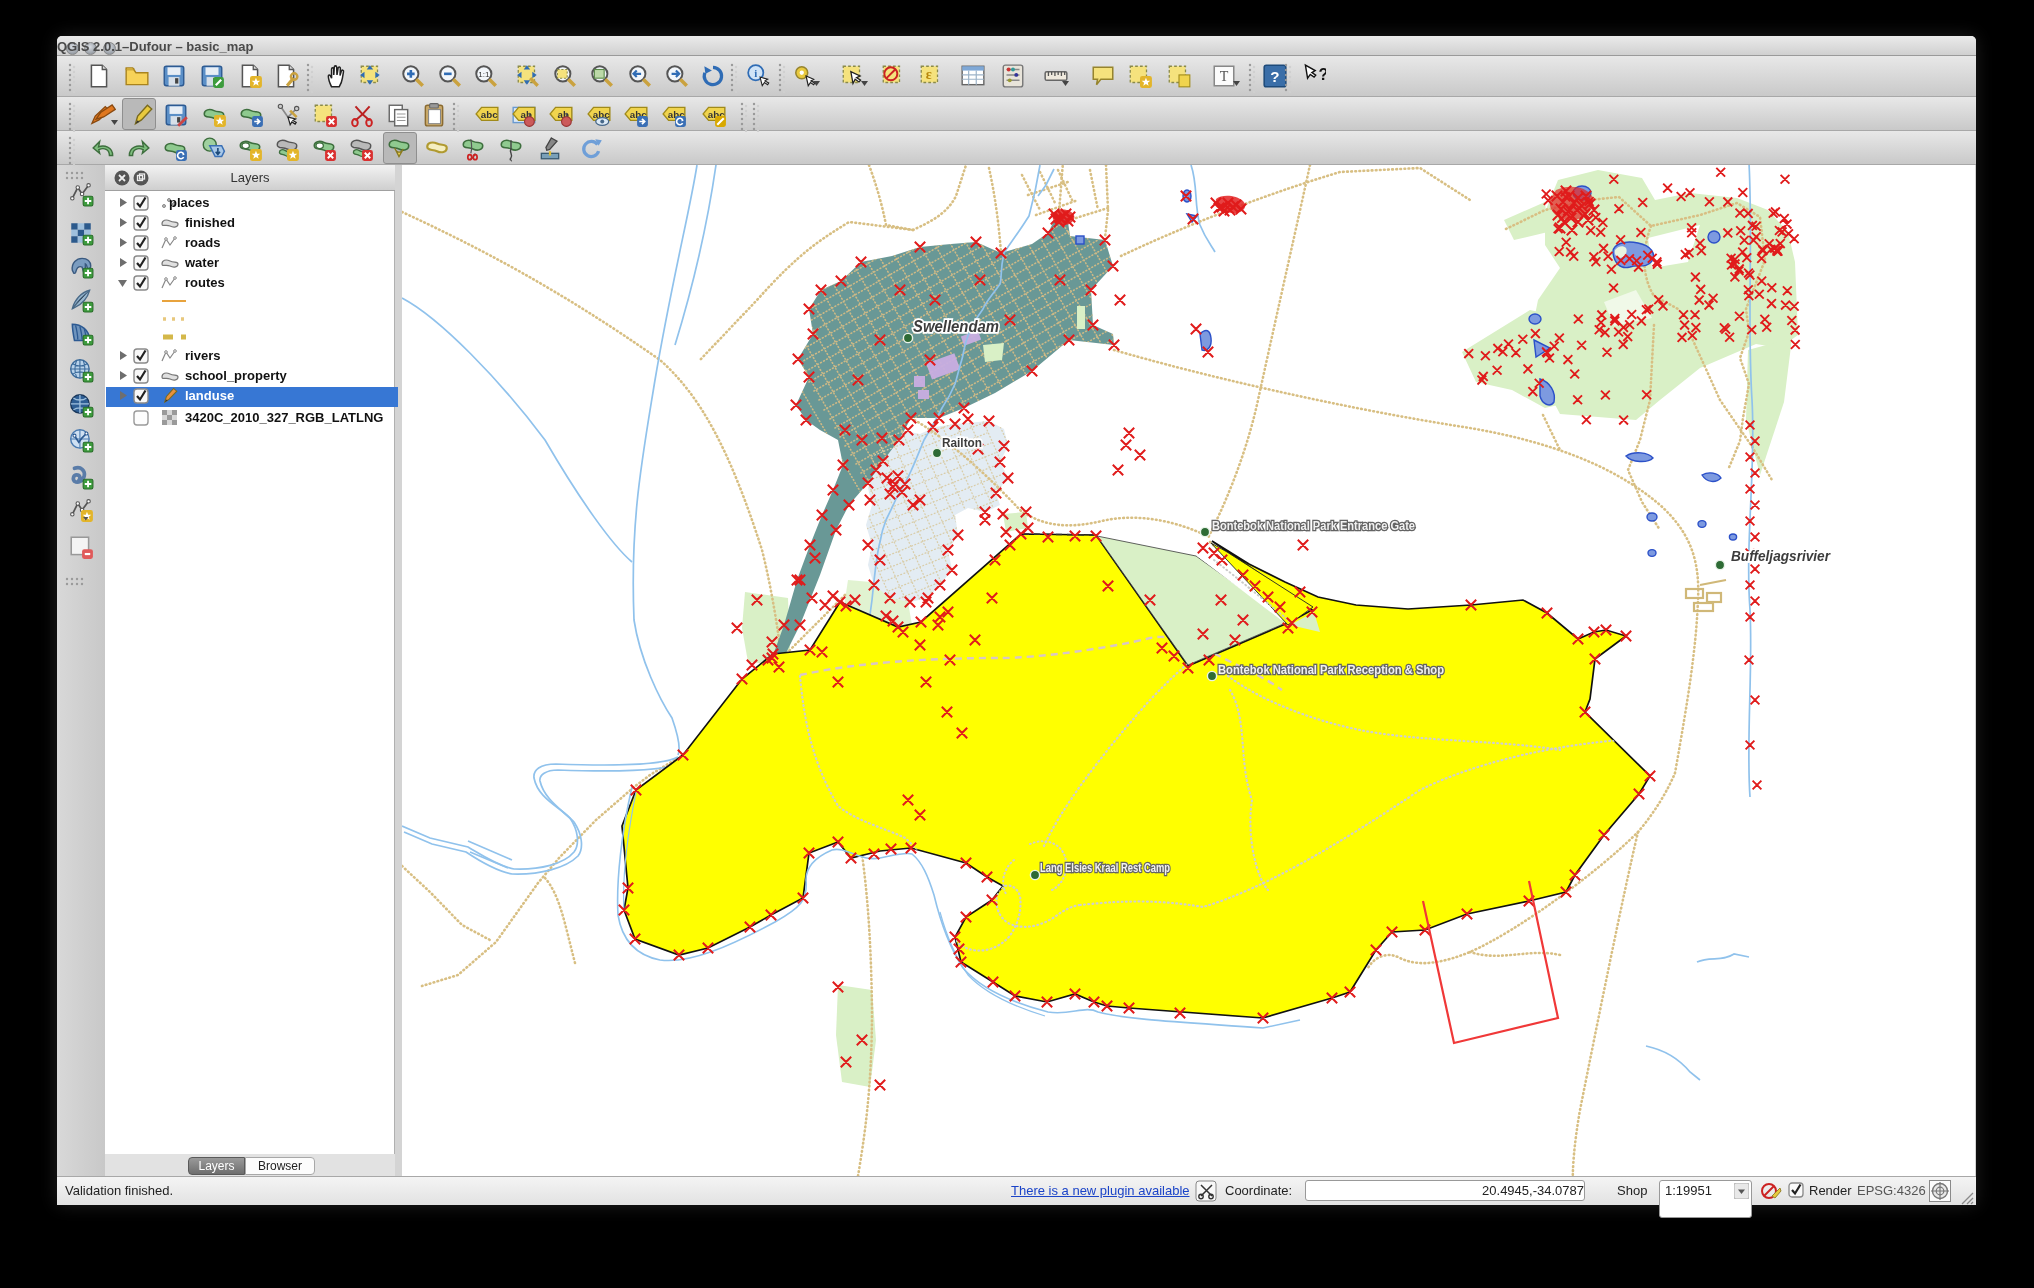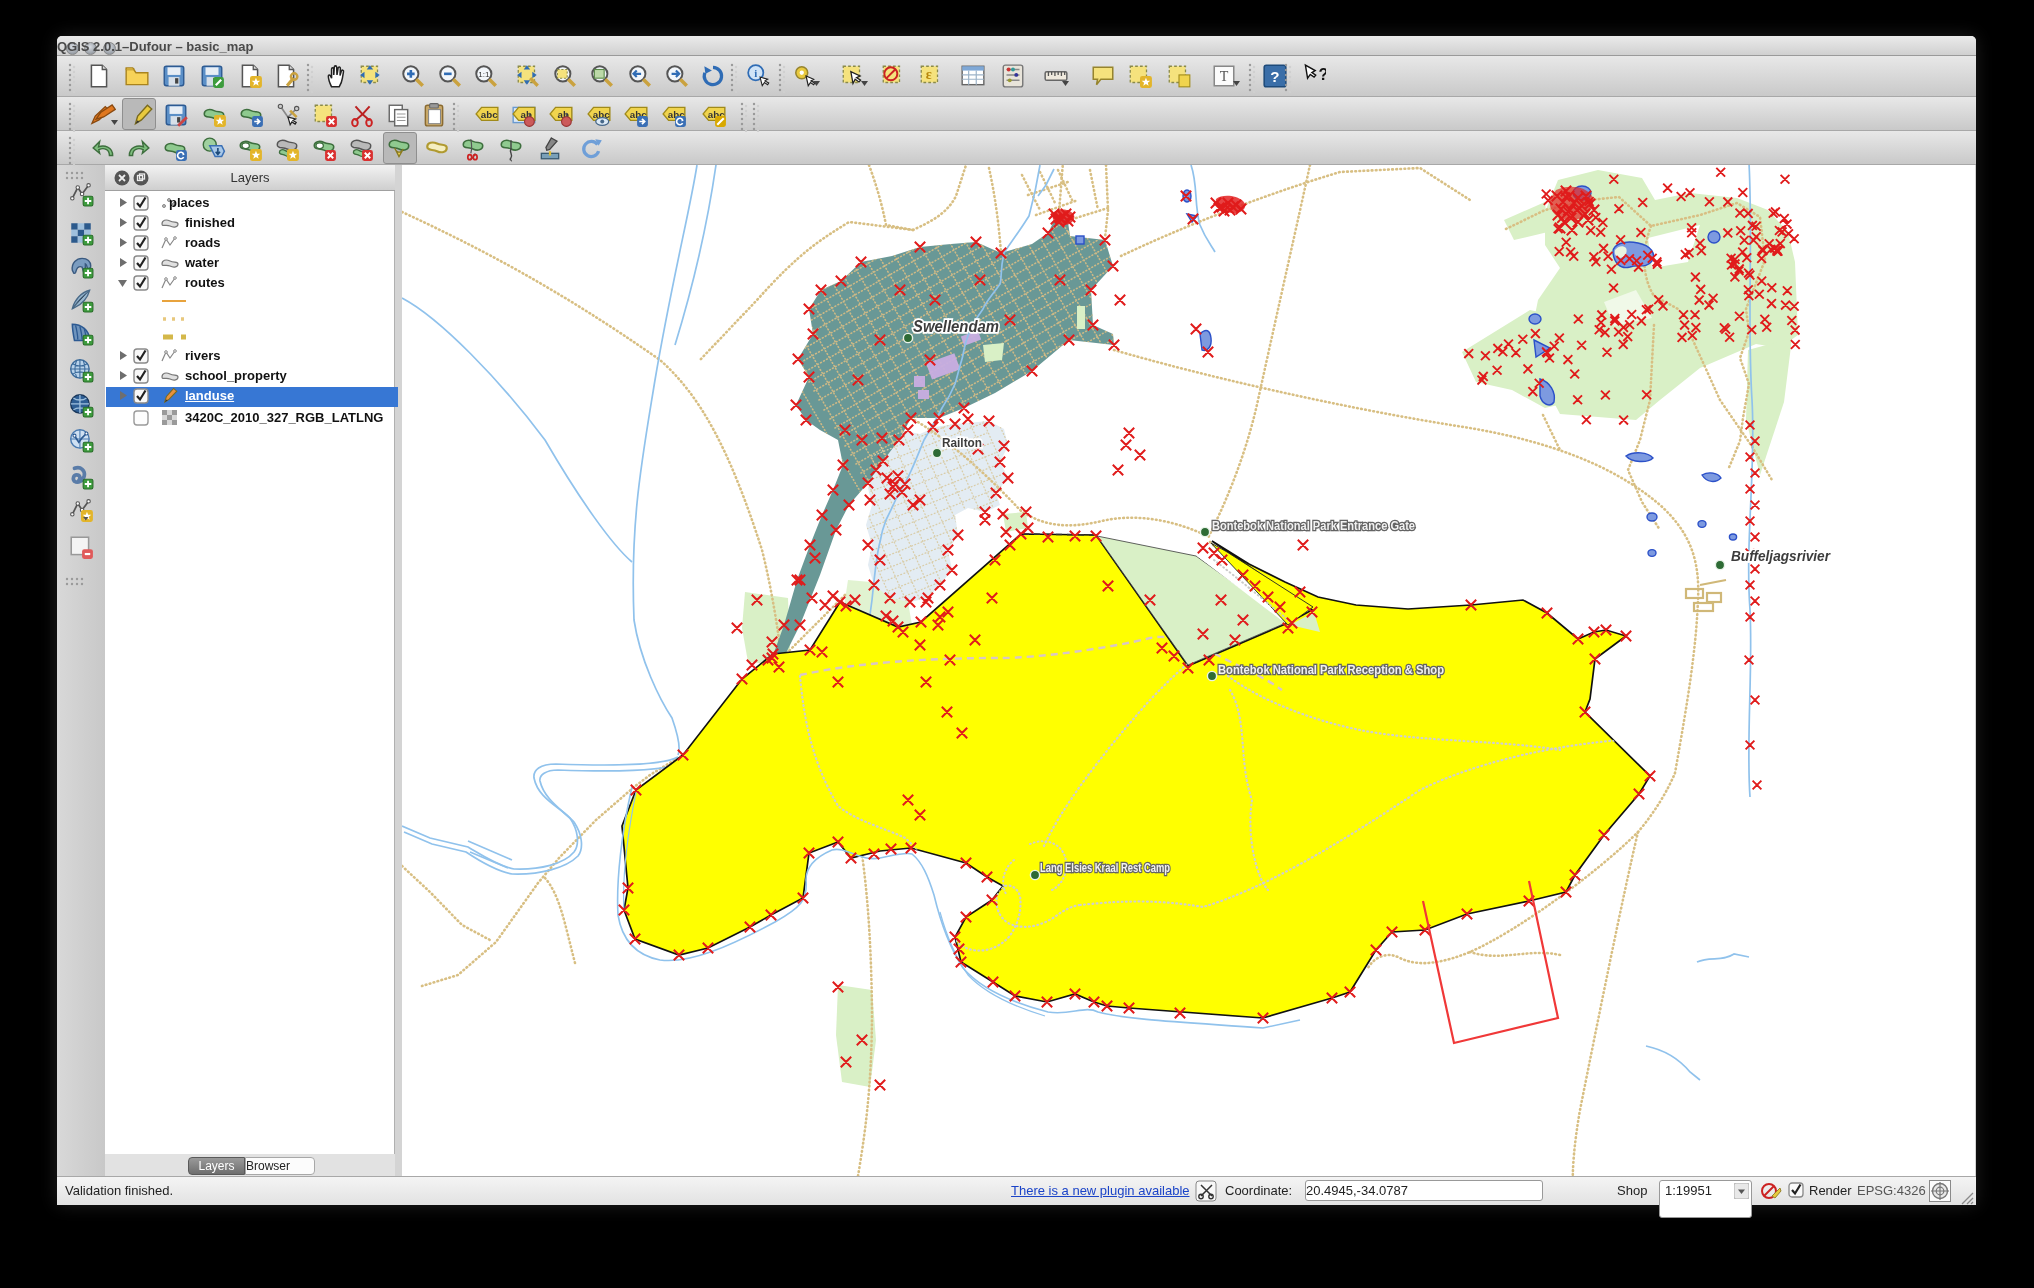--- a/index.html
+++ b/index.html
@@ -740,39 +740,39 @@
         <path d="M4,8 L7,11.5 L12.5,2.5" stroke="#222" stroke-width="2.2" fill="none"></path>
       </svg>
       <svg style="position:absolute;left:55px;top:221px" width="20" height="20">
         <g transform="scale(0.8)">
           <g transform="rotate(0 12 12)">
             <path d="M6,20 L8,13 L17,3 L21,6.5 L11.5,16.5 L6,20 Z" fill="#e8913e" stroke="#7a6a1e" stroke-width="1.3"></path>
             <path d="M6,20 L8,16.8 L9.6,18.2 Z" fill="#333"></path>
           </g>
         </g>
       </svg>
-      <div style="position:absolute;left:80px;top:223px;font:700 13px 'Liberation Sans',sans-serif;color:#fff;text-decoration:underline">landuse</div>
+      <div style="position:absolute;left:80px;top:223px;font:700 13px 'Liberation Sans',sans-serif;color:#fff;">landuse</div>
       <svg style="position:absolute;left:28px;top:245px" width="17" height="17">
         <rect x="1" y="1" width="14" height="14" rx="3" fill="#fdfdfd" stroke="#9a9a9a" stroke-width="1.4"></rect>
       </svg>
       <svg style="position:absolute;left:57px;top:245px" width="16" height="16">
         <rect x="0" y="0" width="5" height="5" fill="#9a9a9a"></rect>
         <rect x="5" y="0" width="5" height="5" fill="#d8d8d8"></rect>
         <rect x="10" y="0" width="5" height="5" fill="#9a9a9a"></rect>
         <rect x="0" y="5" width="5" height="5" fill="#d8d8d8"></rect>
         <rect x="5" y="5" width="5" height="5" fill="#9a9a9a"></rect>
         <rect x="10" y="5" width="5" height="5" fill="#d8d8d8"></rect>
         <rect x="0" y="10" width="5" height="5" fill="#9a9a9a"></rect>
         <rect x="5" y="10" width="5" height="5" fill="#d8d8d8"></rect>
         <rect x="10" y="10" width="5" height="5" fill="#9a9a9a"></rect>
       </svg>
       <div style="position:absolute;left:80px;top:245px;font:700 13px 'Liberation Sans',sans-serif;color:#111">3420C_2010_327_RGB_LATLNG</div>
   <div id="ptabs">
     <div style="position:absolute;left:83px;top:0;width:57px;height:18px;background:linear-gradient(#9a9a9a,#6e6e6e);border:1px solid #5a5a5a;border-radius:4px 0 0 4px;color:#fff;text-align:center;font:12px 'Liberation Sans',sans-serif;line-height:17px">Layers</div>
-    <div style="position:absolute;left:140px;top:0;width:70px;height:18px;background:#fcfcfc;border:1px solid #a8a8a8;border-radius:0 4px 4px 0;color:#222;text-align:left;font:12px 'Liberation Sans',sans-serif;line-height:17px">Browser</div>
+    <div style="position:absolute;left:140px;top:0;width:70px;height:18px;background:#fcfcfc;border:1px solid #a8a8a8;border-radius:0 4px 4px 0;color:#222;text-align:center;font:12px 'Liberation Sans',sans-serif;line-height:17px">Browser</div>
   </div>
  </div>
  <svg style="position:absolute;left:345px;top:129px" width="1573" height="1011" viewBox="402 165 1573 1011">
       <rect x="402" y="165" width="1573" height="1011" fill="#ffffff"></rect>
       <g fill="#d9f0c6" stroke="none">
         <path d="M1545,212 L1560,182 L1598,172 L1640,180 L1652,204 L1700,198 L1737,200 L1762,212 L1770,250 L1792,262 L1795,330 L1780,345 L1752,340 L1748,300 L1700,280 L1660,268 L1640,262 L1600,240 L1560,238 L1540,228 Z"></path>
         <path d="M1545,212 L1558,180 L1598,170 L1642,178 L1655,200 L1690,193 L1737,198 L1768,210 L1788,232 L1795,262 L1798,335 L1780,348 L1756,344 L1700,368 L1660,400 L1636,420 L1560,414 L1542,380 L1532,330 L1538,300 L1560,268 L1545,245 Z"></path>
         <path d="M1462,352 L1530,310 L1566,318 L1600,345 L1580,400 L1545,408 L1512,390 L1476,382 Z"></path>
         <path d="M1748,350 L1792,338 L1784,402 L1760,475 L1746,420 Z"></path>
         <path d="M1504,220 L1545,202 L1548,232 L1514,240 Z"></path>
@@ -909,21 +909,21 @@
  <div id="status">
    <div style="position:absolute;left:8px;top:6px">Validation finished.</div>
    <div style="position:absolute;left:954px;top:6px;color:#1a43c8;text-decoration:underline">There is a new plugin available</div>
    <svg style="position:absolute;left:1138px;top:3px" width="22" height="22">
         <rect x="1" y="1" width="20" height="20" rx="3" fill="#f8f8f8" stroke="#888"></rect>
         <path d="M6,5 C10,9 13,12 17,16 M17,5 C13,9 10,12 6,16" stroke="#333" stroke-width="1.5"></path>
         <circle cx="6" cy="16.5" r="2.2" fill="none" stroke="#333" stroke-width="1.4"></circle>
         <circle cx="16" cy="16.5" r="2.2" fill="none" stroke="#333" stroke-width="1.4"></circle>
       </svg>
    <div style="position:absolute;left:1168px;top:6px">Coordinate:</div>
-   <div style="position:absolute;left:1248px;top:3px;width:238px;height:21px;background:#fff;border:1px solid #999;border-radius:3px;text-align:left;line-height:20px">20.4945,-34.0787</div>
+   <div style="position:absolute;left:1248px;top:3px;width:280px;height:21px;background:#fff;border:1px solid #999;border-radius:3px;text-align:right;line-height:20px">20.4945,-34.0787</div>
    <div style="position:absolute;left:1560px;top:6px">Shop</div>
    <div style="position:absolute;left:1602px;top:3px;width:93px;height:38px;background:#fff;border:1px solid #999;border-radius:3px;line-height:20px;padding-left:5px">1:19951
      <svg style="position:absolute;right:2px;top:2px" width="15" height="16">
           <rect x="0" y="0" width="15" height="16" rx="2" fill="#e8e8e8" stroke="#aaa"></rect>
           <path d="M4,6.5 L11,6.5 L7.5,11 Z" fill="#555"></path>
         </svg>
    </div>
    <svg style="position:absolute;left:1703px;top:3px" width="22" height="22">
         <circle cx="9" cy="11" r="7" fill="none" stroke="#c22" stroke-width="2"></circle>
         <path d="M4,16 L14,6" stroke="#c22" stroke-width="2"></path>

